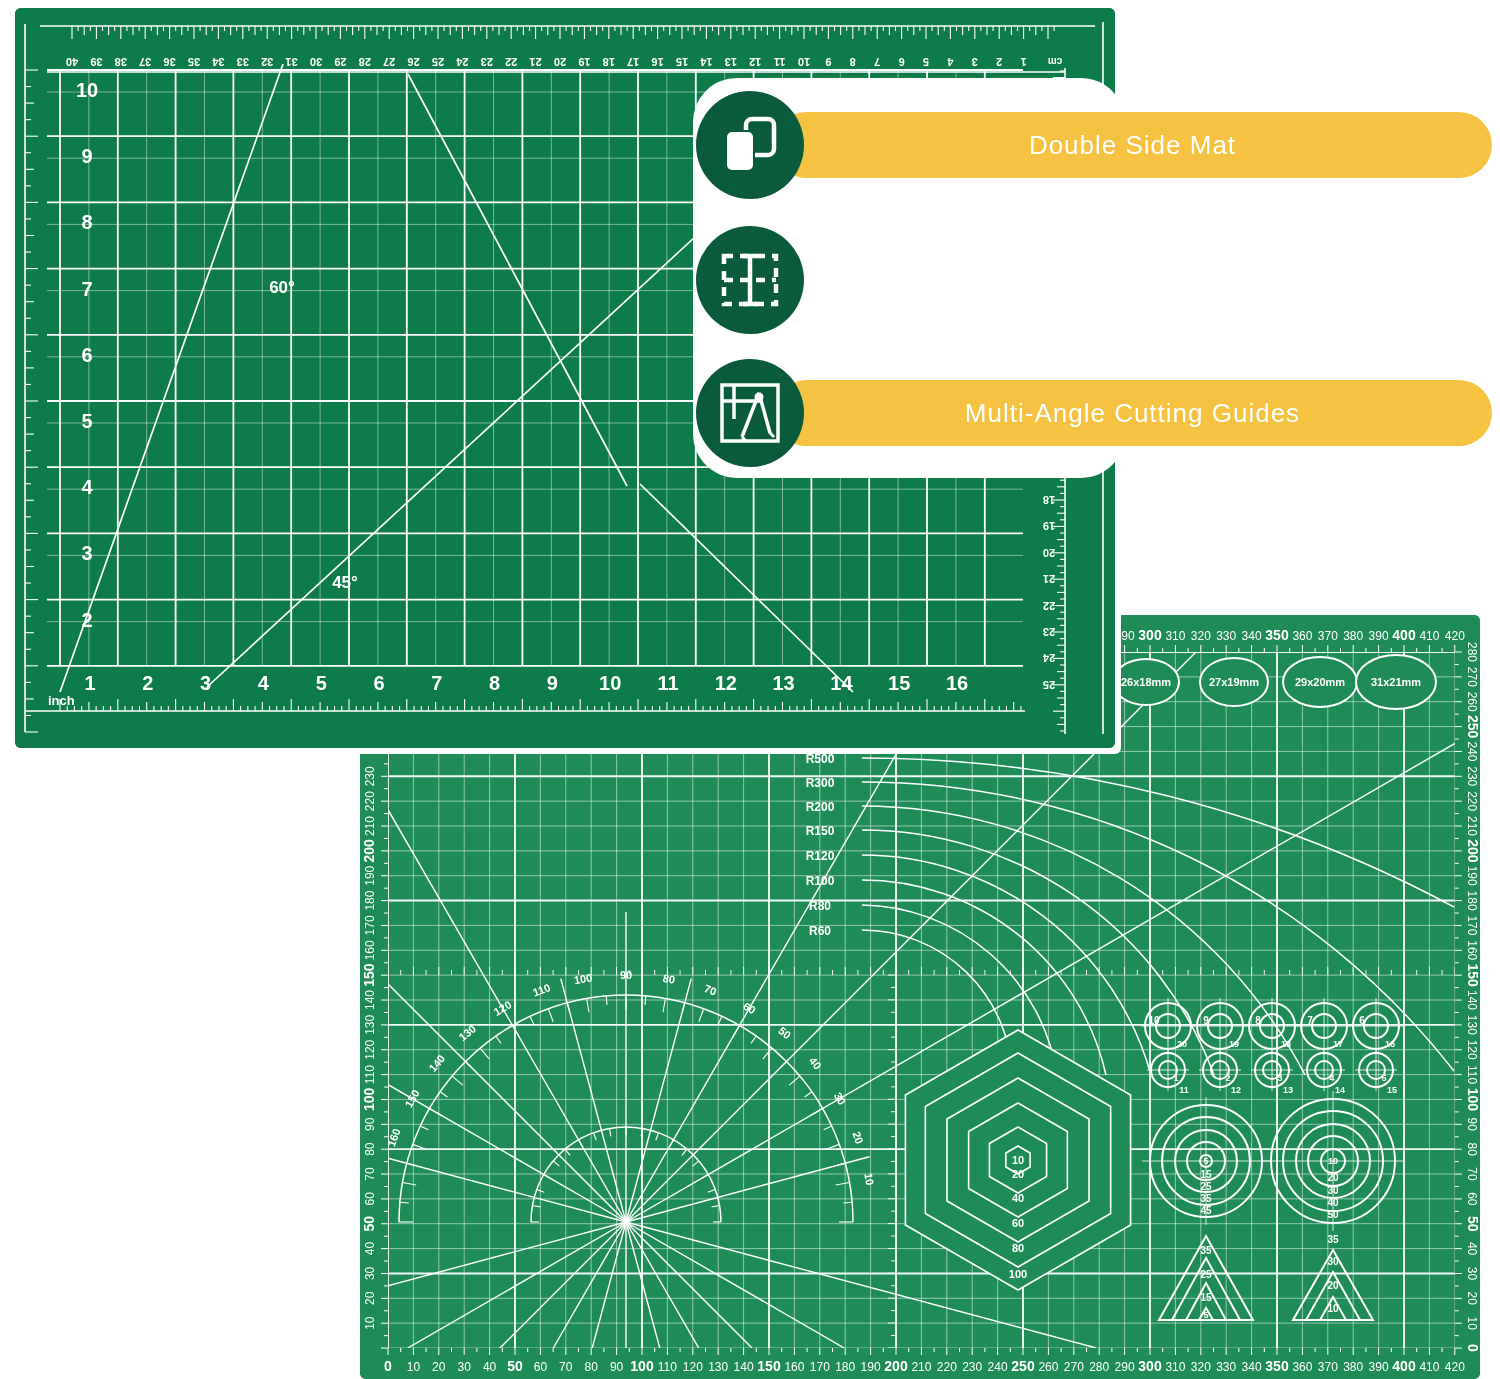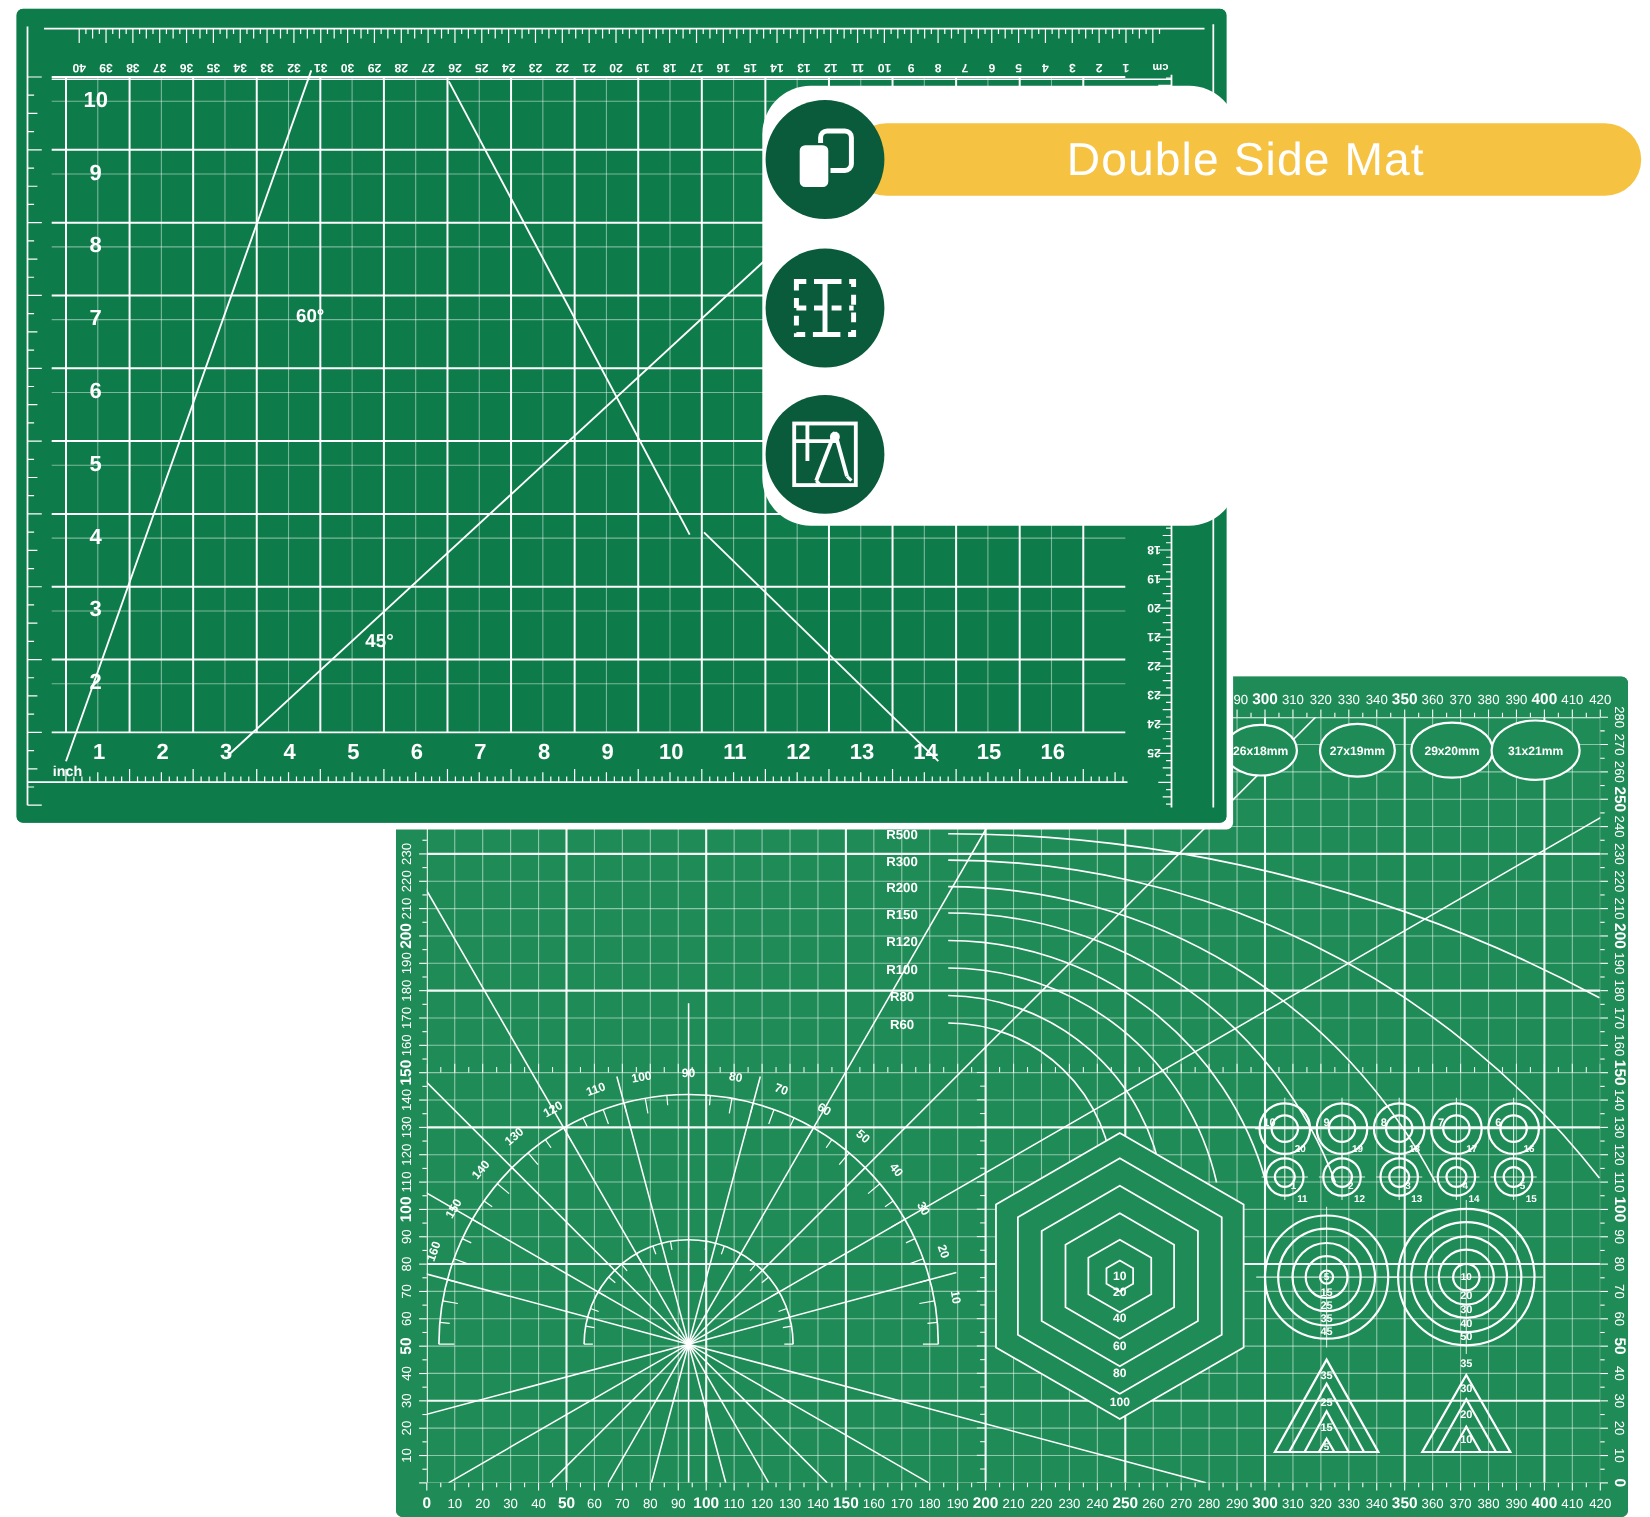--- a/index.html
+++ b/index.html
@@ -2,21 +2,21 @@
 <html><head>
 <meta charset="utf-8">
 <style>
   html,body{margin:0;padding:0;background:#fff;font-family:"Liberation Sans",sans-serif;}
   #stage{position:relative;width:1500px;height:1379px;background:#fff;overflow:hidden;}
   .mat{position:absolute;border-radius:6px;}
   #mat1-wrap{left:15px;top:8px;width:1100px;height:740px;z-index:2;box-shadow:6px 6px 0 #ffffff;background:#0E7B4A;}
   #mat2-wrap{left:360px;top:615px;width:1120px;height:764px;z-index:1;background:#1F8C57;}
   #feature-card{position:absolute;left:693px;top:78px;width:432px;height:400px;background:#fff;border-radius:44px;z-index:3;}
   .pill{position:absolute;left:773px;width:719px;height:66px;border-radius:33px;background:#F5C242;z-index:4;
-        display:flex;align-items:center;justify-content:center;color:#fff;font-size:42px;letter-spacing:1px;}
+        display:flex;align-items:center;justify-content:center;color:#fff;font-size:26px;letter-spacing:1px;}
   .icon-circle{position:absolute;left:696px;width:108px;height:108px;border-radius:50%;background:#0A5B3B;z-index:5;
         display:flex;align-items:center;justify-content:center;}
   svg text{fill:#fff;font-family:"Liberation Sans",sans-serif;}
 </style>
 </head>
 <body>
 
 <div id="stage">
 
   <div id="mat2-wrap" class="mat">
@@ -1461,20 +1461,23 @@
           <text x="330" y="580" font-size="17" text-anchor="middle" font-weight="bold">45°</text>
         </g>
       </svg>
   </div>
 
   <div id="feature-card"></div>
 
   <div class="pill" style="top:112px">
     <span>Double Side Mat</span>
   </div>
+  <div class="pill" style="top:380px">
+    <span>Multi-Angle Cutting Guides</span>
+  </div>
 
   <div class="icon-circle" style="top:91px">
     <svg width="72" height="72" viewBox="-36 -36 72 72">
       <rect x="-4" y="-26" width="28" height="36" rx="6" fill="none" stroke="#fff" stroke-width="4.5"></rect>
       <rect x="-24" y="-14" width="28" height="40" rx="6" fill="#fff" stroke="#0A5B3B" stroke-width="2"></rect>
     </svg>
   </div>
   <div class="icon-circle" style="top:226px">
     <svg width="72" height="72" viewBox="-36 -36 72 72">
       <rect x="-26" y="-24" width="52" height="48" fill="none" stroke="#fff" stroke-width="4.5" stroke-dasharray="9 7"></rect>

